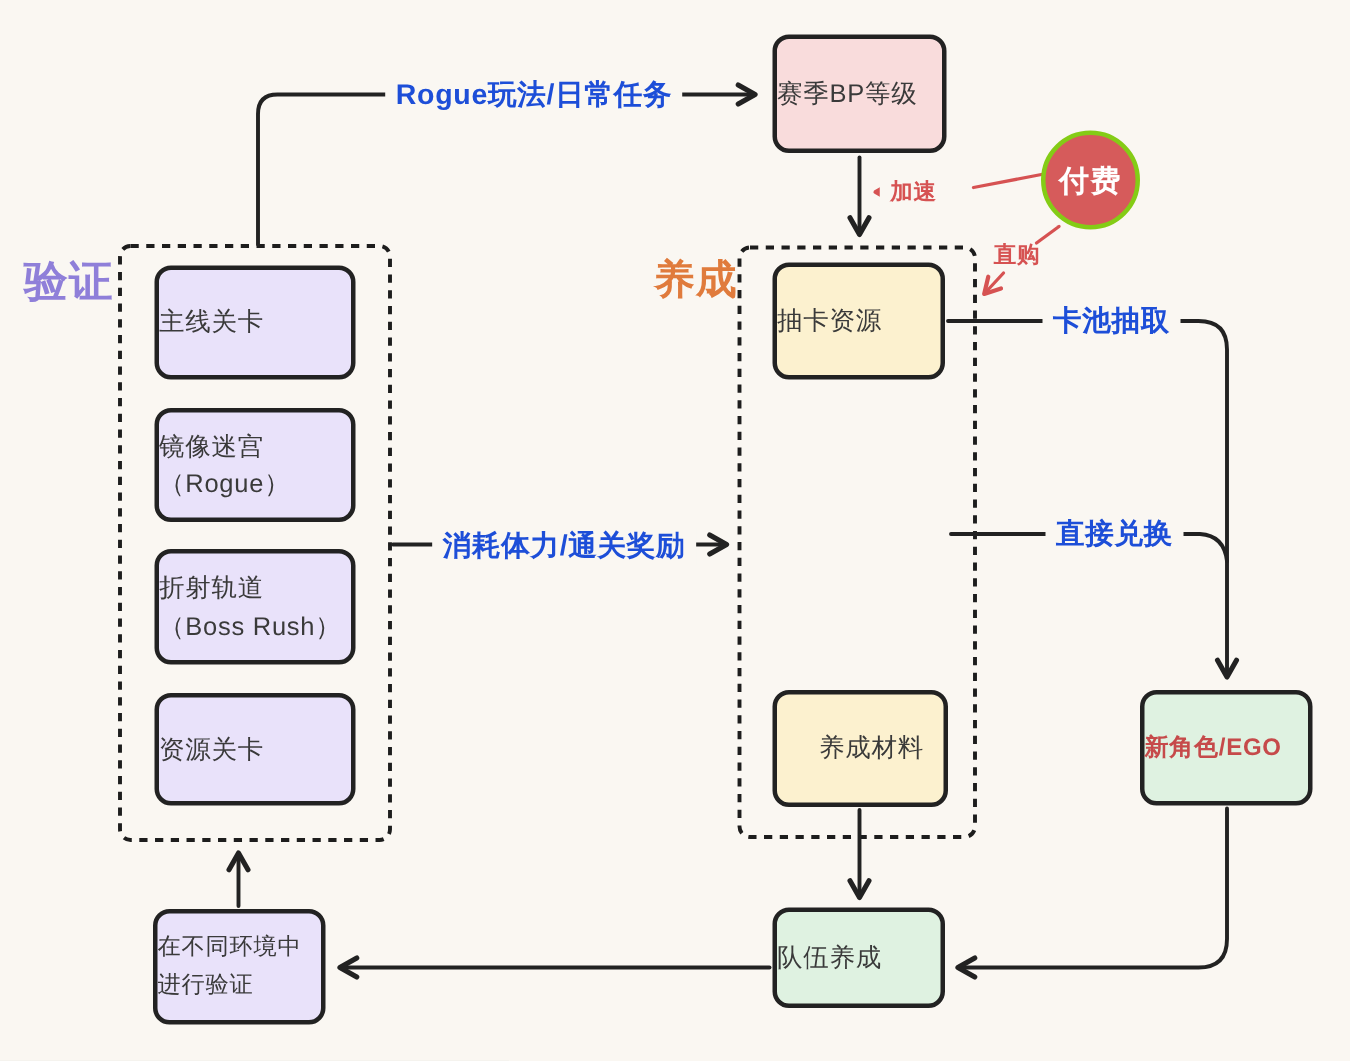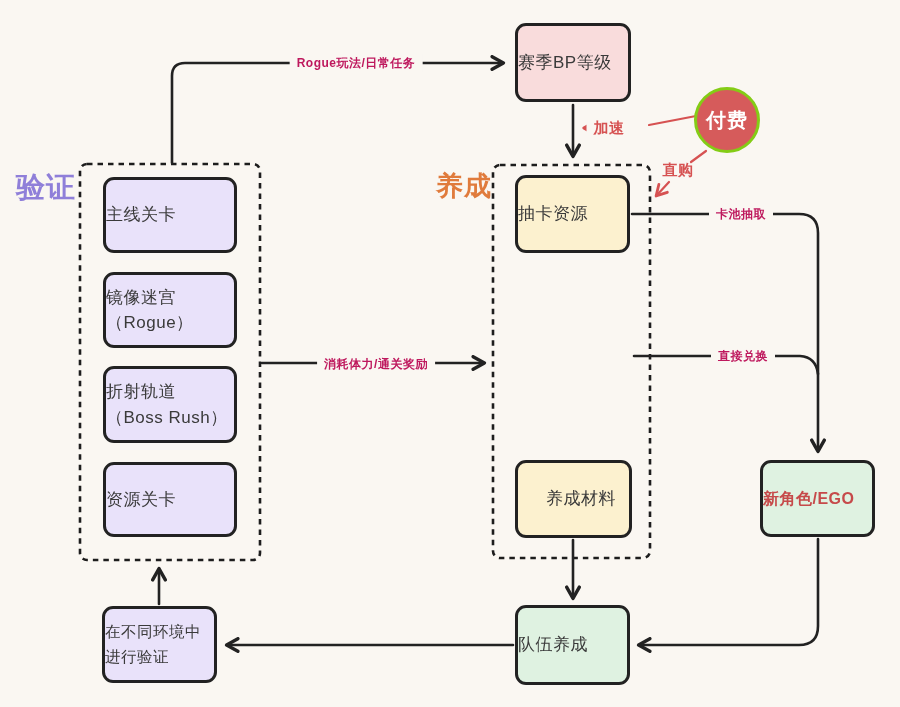--- a/index.html
+++ b/index.html
@@ -35,21 +35,21 @@
     font-weight:bold;
     letter-spacing:1px;
   }
   .lbl-validation{left:16px;top:168px;font-size:29px;color:#8F7FD9;}
   .lbl-growth{left:436px;top:168px;font-size:27px;color:#E07B3C;}
   .edge-label{
     position:absolute;
     transform:translate(-50%,-50%);
     background:#FAF7F2;
     padding:0 7px;
-    font-size:12px;font-weight:bold;color:#be185d;
+    font-size:19px;font-weight:bold;color:#1d4ed8;
     white-space:nowrap;
     letter-spacing:.5px;
   }
   .edge-label.red{color:#D65252;font-size:15px;}
   .pay-circle{
     position:absolute;
     left:694px;top:87px;width:66px;height:66px;
     box-sizing:border-box;
     background:#D65B5B;
     border:3px solid #84cc16;
@@ -125,21 +125,21 @@
 
 
   <div class="box fill-yellow" style="left:515px;top:460px;width:117px;height:78px;padding-left:28px;">
     <span>养成材料</span>
   </div>
 
   <div class="box fill-green" style="left:760px;top:460px;width:115px;height:77px;font-size:16px;">
     <span class="newchar-text">新角色/EGO</span>
   </div>
 
-  <div class="box fill-green" style="left:515px;top:605px;width:115px;height:80px;">
+  <div class="box fill-green" style="left:515px;top:605px;width:115px;height:67px;">
     <span>队伍养成</span>
   </div>
 
   <div class="box fill-purple" style="left:102px;top:606px;width:115px;height:77px;font-size:15.5px;line-height:1.6;">
     <span>在不同环境中</span>
     <span>进行验证</span>
   </div>
 
   <div class="pay-circle">
     <span>付费</span>

